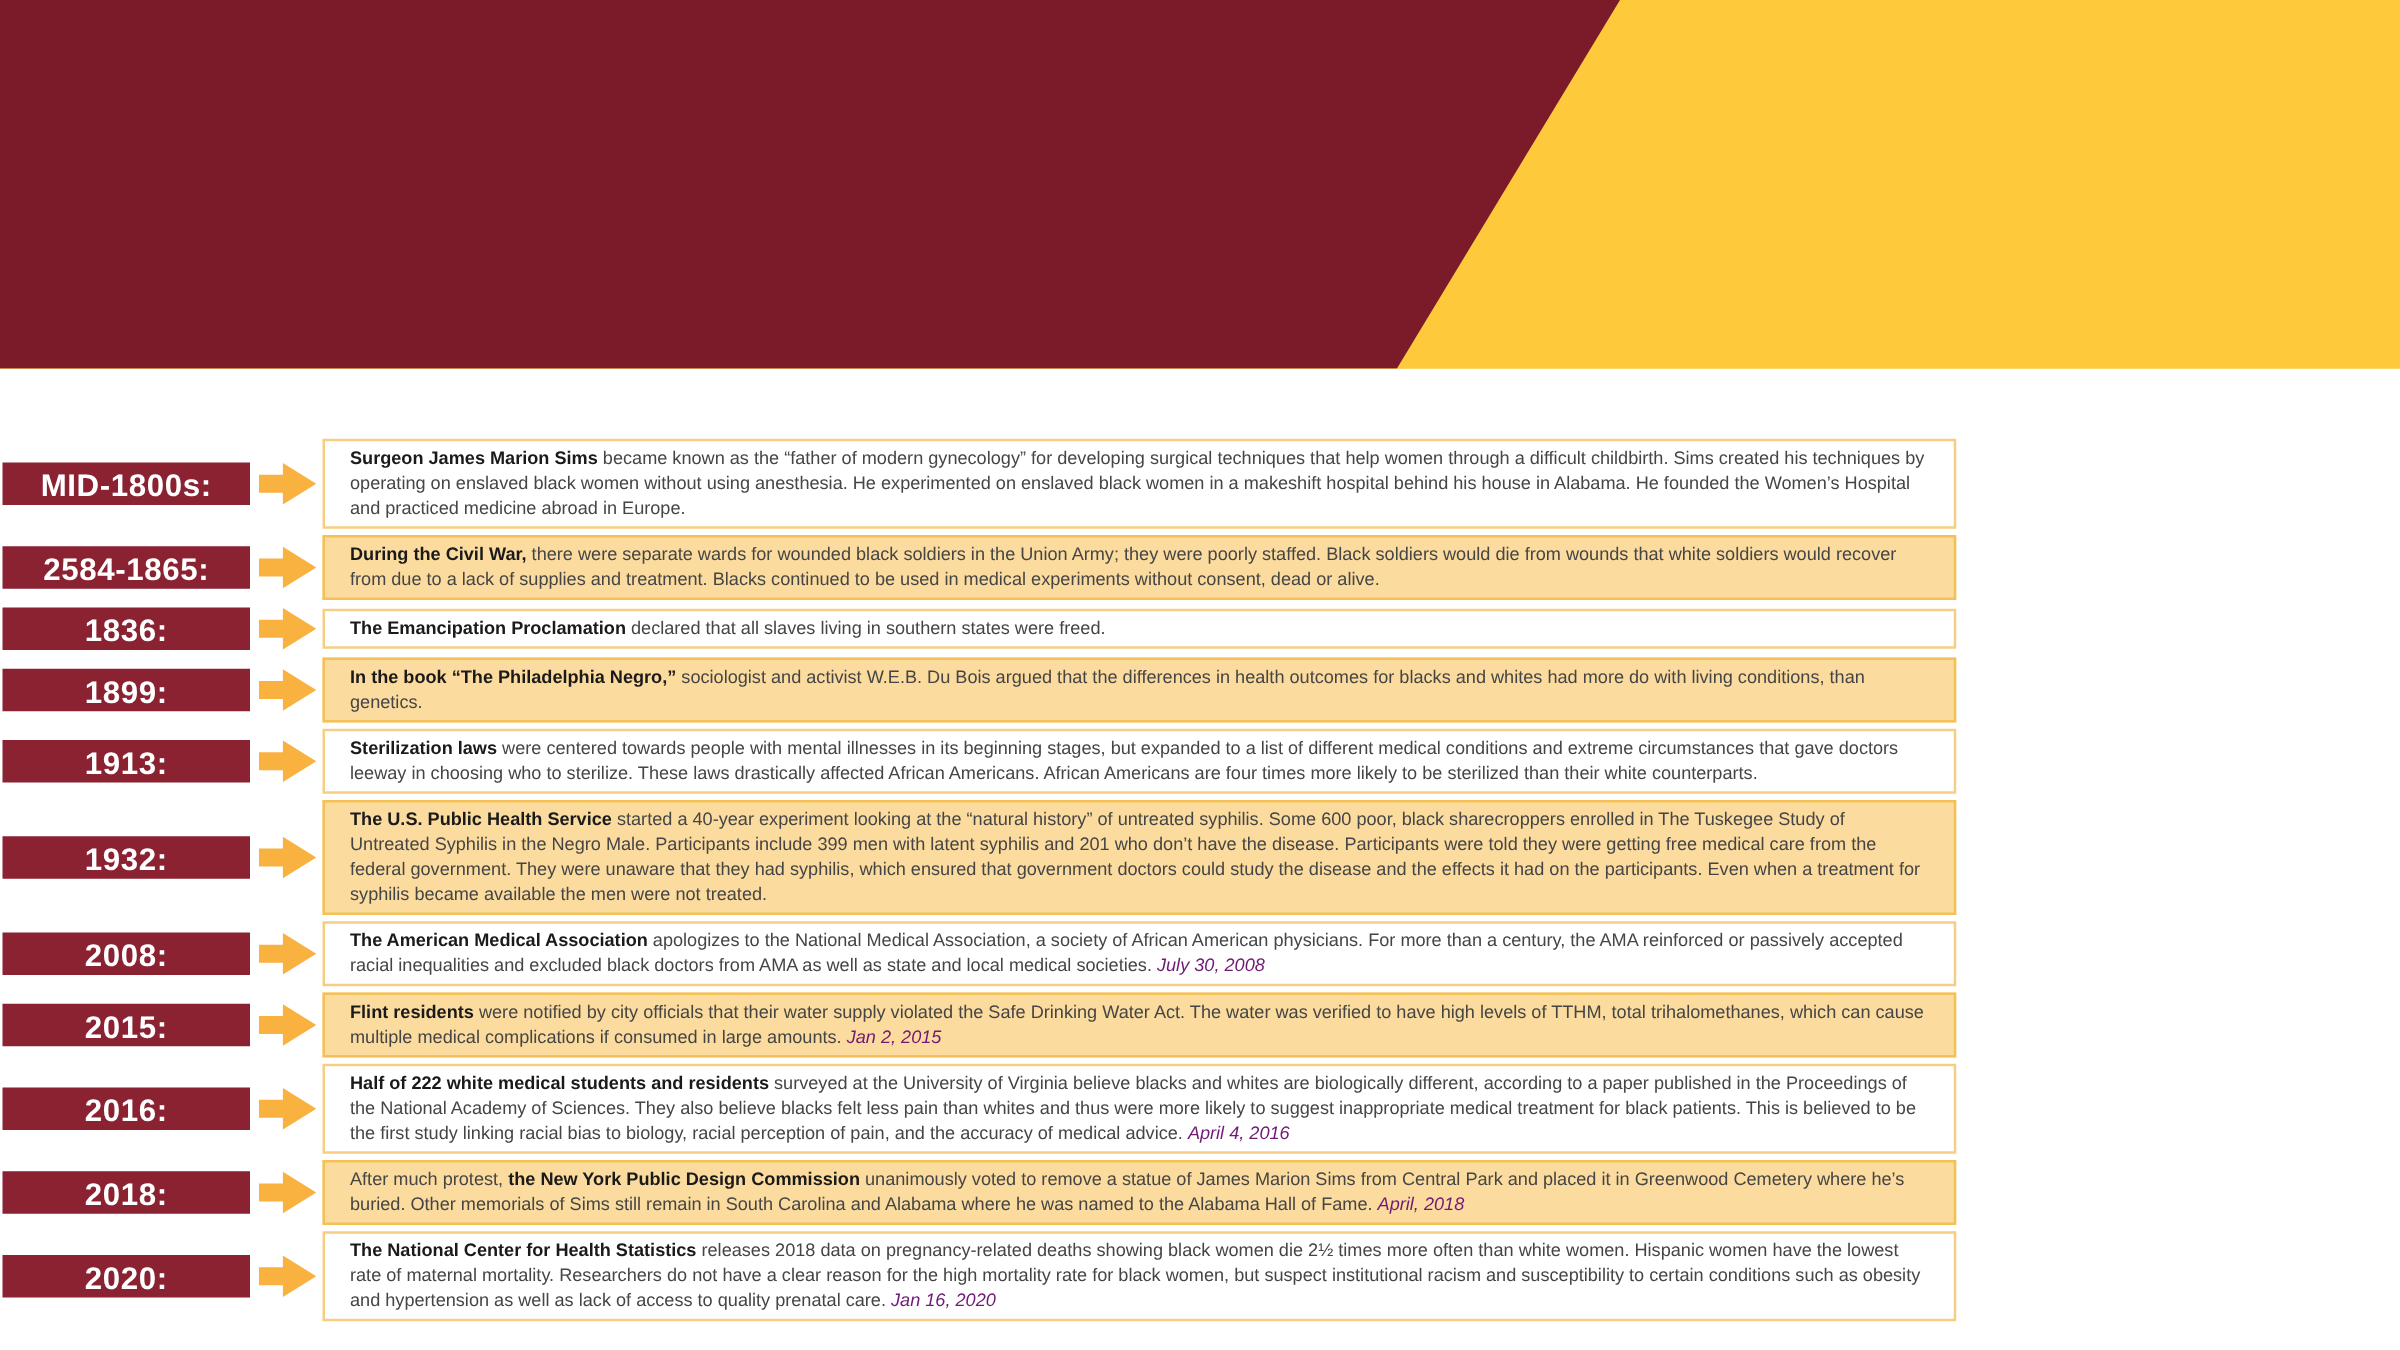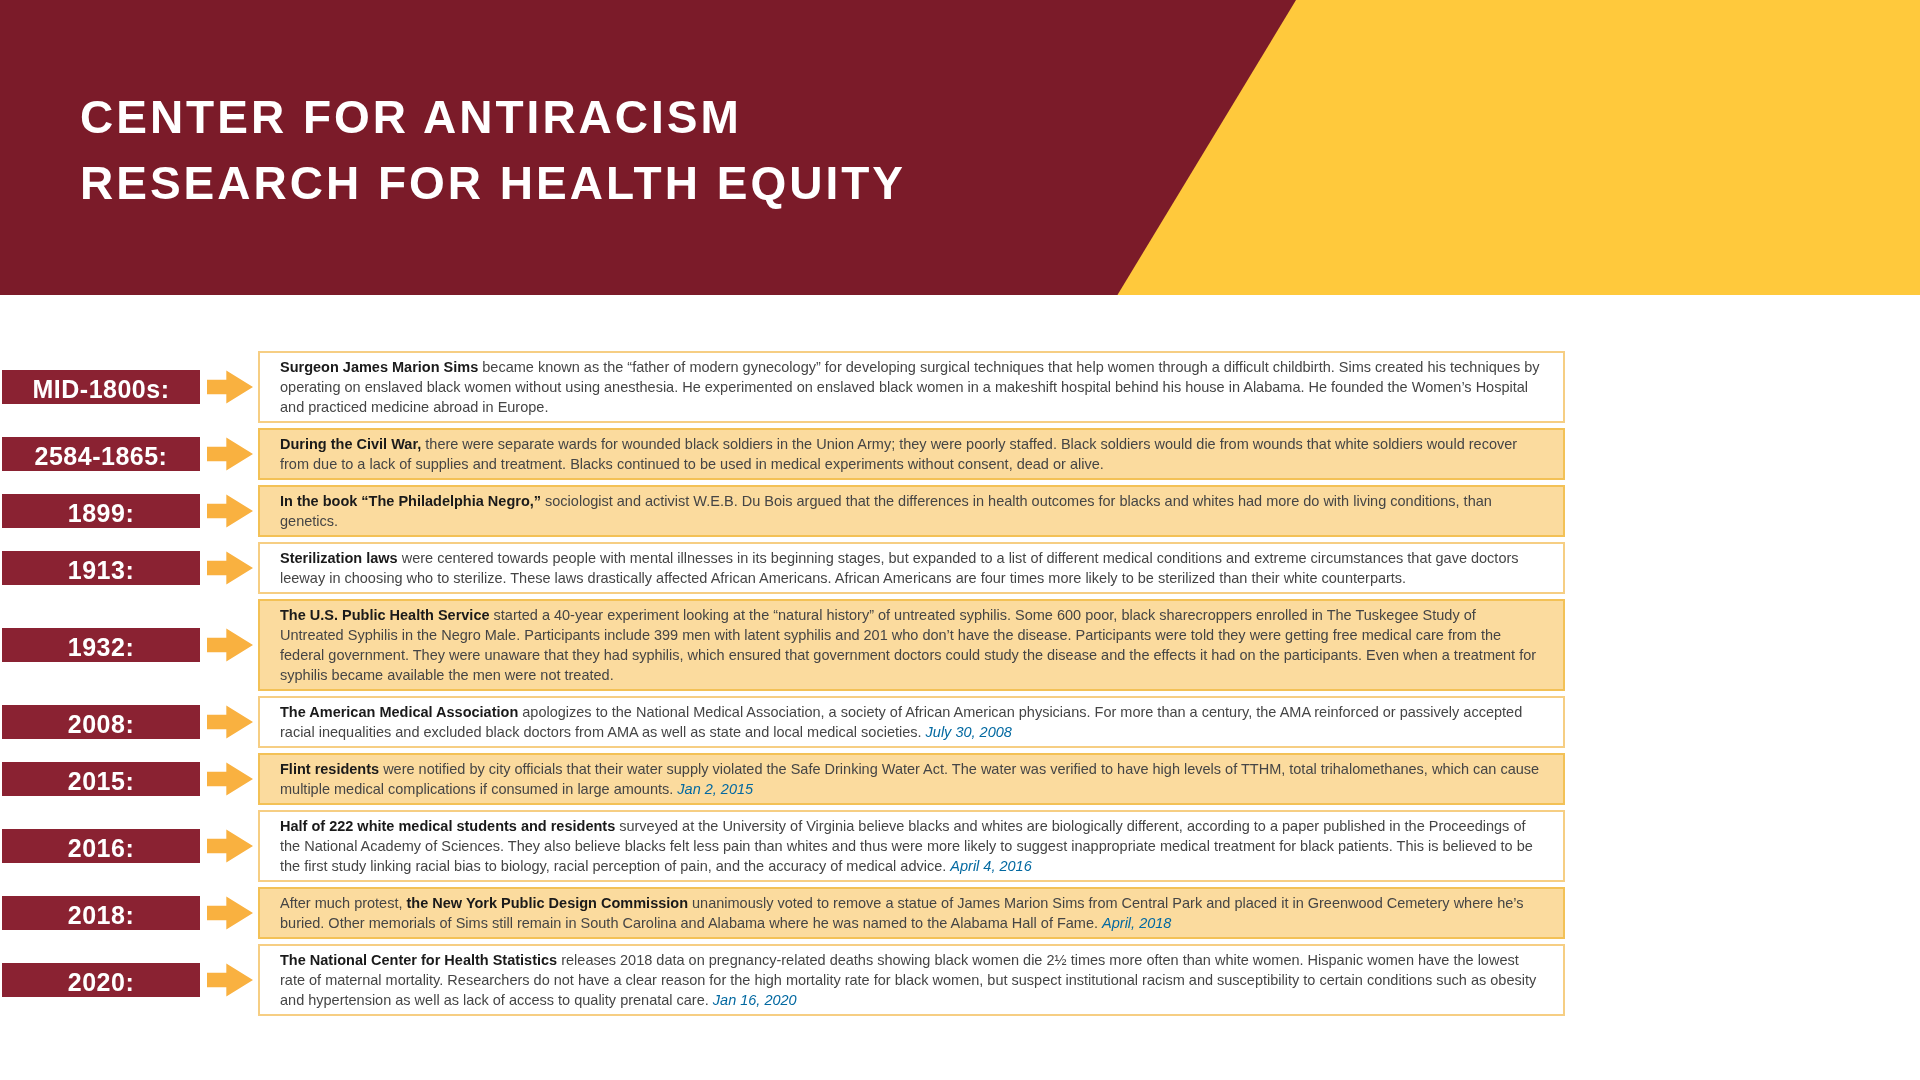--- a/index.html
+++ b/index.html
@@ -29,33 +29,29 @@
   .row{display:flex;align-items:center;margin-bottom:5px;}
   .badge{flex:none;width:198px;height:34px;background:var(--badge-maroon,#8A2232);
          display:flex;align-items:flex-end;justify-content:center;}
   .badge-label{color:#ffffff;font-weight:bold;font-size:25px;letter-spacing:.5px;white-space:nowrap;}
   .arrow{flex:none;width:46px;height:36px;margin:0 5px 0 7px;background:var(--arrow-gold,#F9B140);
          clip-path:polygon(0 30%,42% 30%,42% 4%,100% 50%,42% 96%,42% 70%,0 70%);}
   .box{flex:1;border:2px solid var(--box-border,#F6CE83);background:#ffffff;padding:4px 20px;}
   .box.tone-gold{background:var(--box-gold-bg,#FBDB9E);border-color:var(--box-gold-border,#F3C156);}
   .entry-text{margin:0;font-size:14.5px;line-height:20px;color:#454545;letter-spacing:0;}
   .seg-bold{color:#1a1a1a;font-weight:bold;}
-  .seg-date{font-style:italic;color:#0369a1;}
+  .seg-date{font-style:italic;color:#701a75;}
 </style>
 </head>
 <body>
 
 <div class="page">
 
   <header class="header">
     <div class="header-maroon"></div>
-    <div class="header-title">
-      <div>CENTER FOR ANTIRACISM</div>
-      <div>RESEARCH FOR HEALTH EQUITY</div>
-    </div>
   </header>
 
   <main class="timeline" id="timeline">
     <section class="row">
       <div class="badge">
         <span class="badge-label">MID-1800s:</span>
       </div>
       <div class="arrow"></div>
       <div class="box tone-white">
         <p class="entry-text"><span class="seg-prefix"></span><b class="seg-bold">Surgeon James Marion Sims</b><span class="seg-body"> became known as the “father of modern gynecology” for developing surgical techniques that help women through a difficult childbirth. Sims created his techniques by operating on enslaved black women without using anesthesia. He experimented on enslaved black women in a makeshift hospital behind his house in Alabama. He founded the Women’s Hospital and practiced medicine abroad in Europe.</span><i class="seg-date"></i></p>
@@ -65,20 +61,29 @@
     <section class="row">
       <div class="badge">
         <span class="badge-label">2584-1865:</span>
       </div>
       <div class="arrow"></div>
       <div class="box tone-gold">
         <p class="entry-text"><span class="seg-prefix"></span><b class="seg-bold">During the Civil War,</b><span class="seg-body"> there were separate wards for wounded black soldiers in the Union Army; they were poorly staffed. Black soldiers would die from wounds that white soldiers would recover from due to a lack of supplies and treatment. Blacks continued to be used in medical experiments without consent, dead or alive.</span><i class="seg-date"></i></p>
       </div>
     </section>
 
+    <section class="row">
+      <div class="badge">
+        <span class="badge-label">1836:</span>
+      </div>
+      <div class="arrow"></div>
+      <div class="box tone-white">
+        <p class="entry-text"><span class="seg-prefix"></span><b class="seg-bold">The Emancipation Proclamation</b><span class="seg-body"> declared that all slaves living in southern states were freed.</span><i class="seg-date"></i></p>
+      </div>
+    </section>
 
     <section class="row">
       <div class="badge">
         <span class="badge-label">1899:</span>
       </div>
       <div class="arrow"></div>
       <div class="box tone-gold">
         <p class="entry-text"><span class="seg-prefix"></span><b class="seg-bold">In the book “The Philadelphia Negro,”</b><span class="seg-body"> sociologist and activist W.E.B. Du Bois argued that the differences in health outcomes for blacks and whites had more do with living conditions, than genetics.</span><i class="seg-date"></i></p>
       </div>
     </section>

